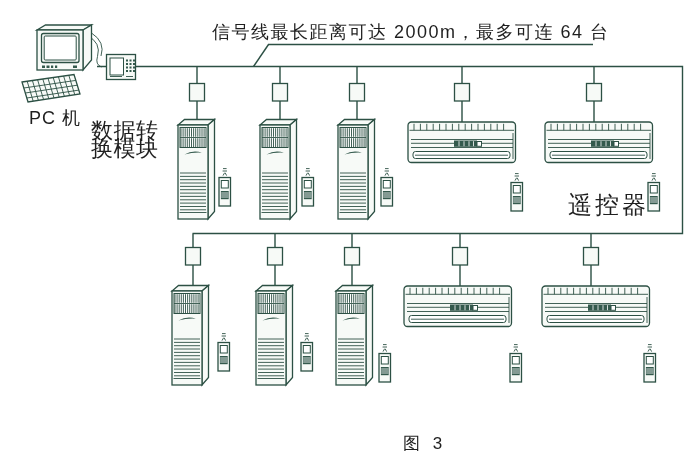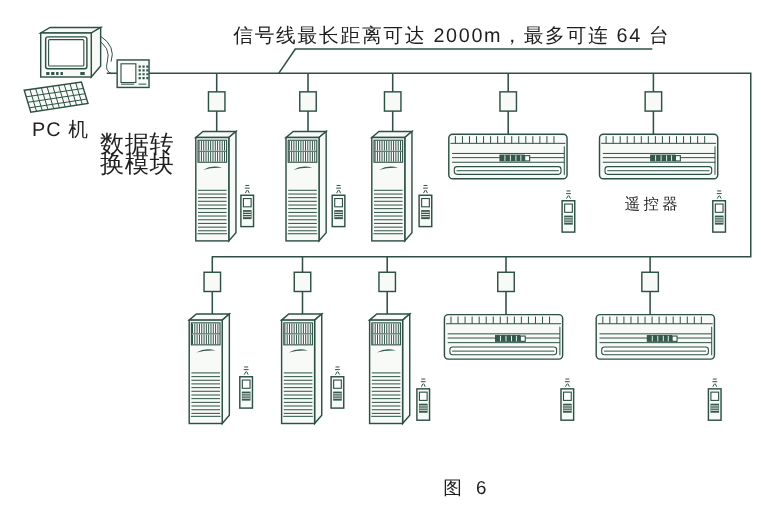--- a/index.html
+++ b/index.html
@@ -14,21 +14,21 @@
     overflow:hidden;font-family:"Liberation Sans","DejaVu Sans",sans-serif;
     color:var(--text);
   }
   #diagram{position:absolute;left:0;top:0;}
   .lbl{position:absolute;white-space:nowrap;color:var(--text);}
   .lbl span{display:block;}
   .note{left:212px;top:20px;font-size:18px;letter-spacing:1.5px;}
   .pc-label{left:29px;top:106px;font-size:18px;letter-spacing:1px;}
   .conv-label{left:91px;top:85px;font-size:22px;line-height:18px;letter-spacing:.5px;margin-top:37px;}
   .net-label{left:215px;top:82px;font-size:18px;line-height:22px;letter-spacing:2px;}
-  .remote-label{left:568px;top:177px;font-size:14px;letter-spacing:3px;}
+  .remote-label{left:568px;top:189px;font-size:24px;letter-spacing:3px;}
   .caption{left:403px;top:432px;font-size:17px;letter-spacing:4px;}
   
   .w{stroke:var(--line);stroke-width:1.4;fill:none;}
   .f{fill:#f7faf7;stroke:var(--line);stroke-width:1.3;}
   .f2{fill:#ffffff;stroke:var(--line);stroke-width:1;}
   .thin{stroke:var(--line);stroke-width:.9;fill:none;}
   .dk{fill:var(--dark);stroke:none;}
   .wl{stroke:#ffffff;stroke-width:.8;fill:none;}
 </style>
 </head>
@@ -262,14 +262,14 @@
   <div class="lbl pc-label">PC 机</div>
 
   <div class="lbl conv-label">
     <span>数据转</span>
     <span>换模块</span>
   </div>
 
 
   <div class="lbl remote-label">遥控器</div>
 
-  <div class="lbl caption">图 6</div>
+  <div class="lbl caption">图 3</div>
 </div>
 
 </body></html>

